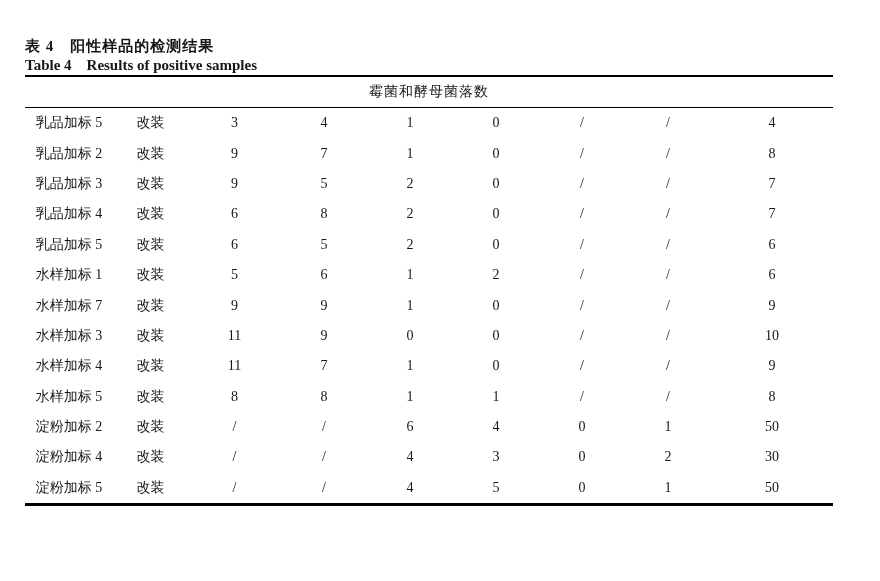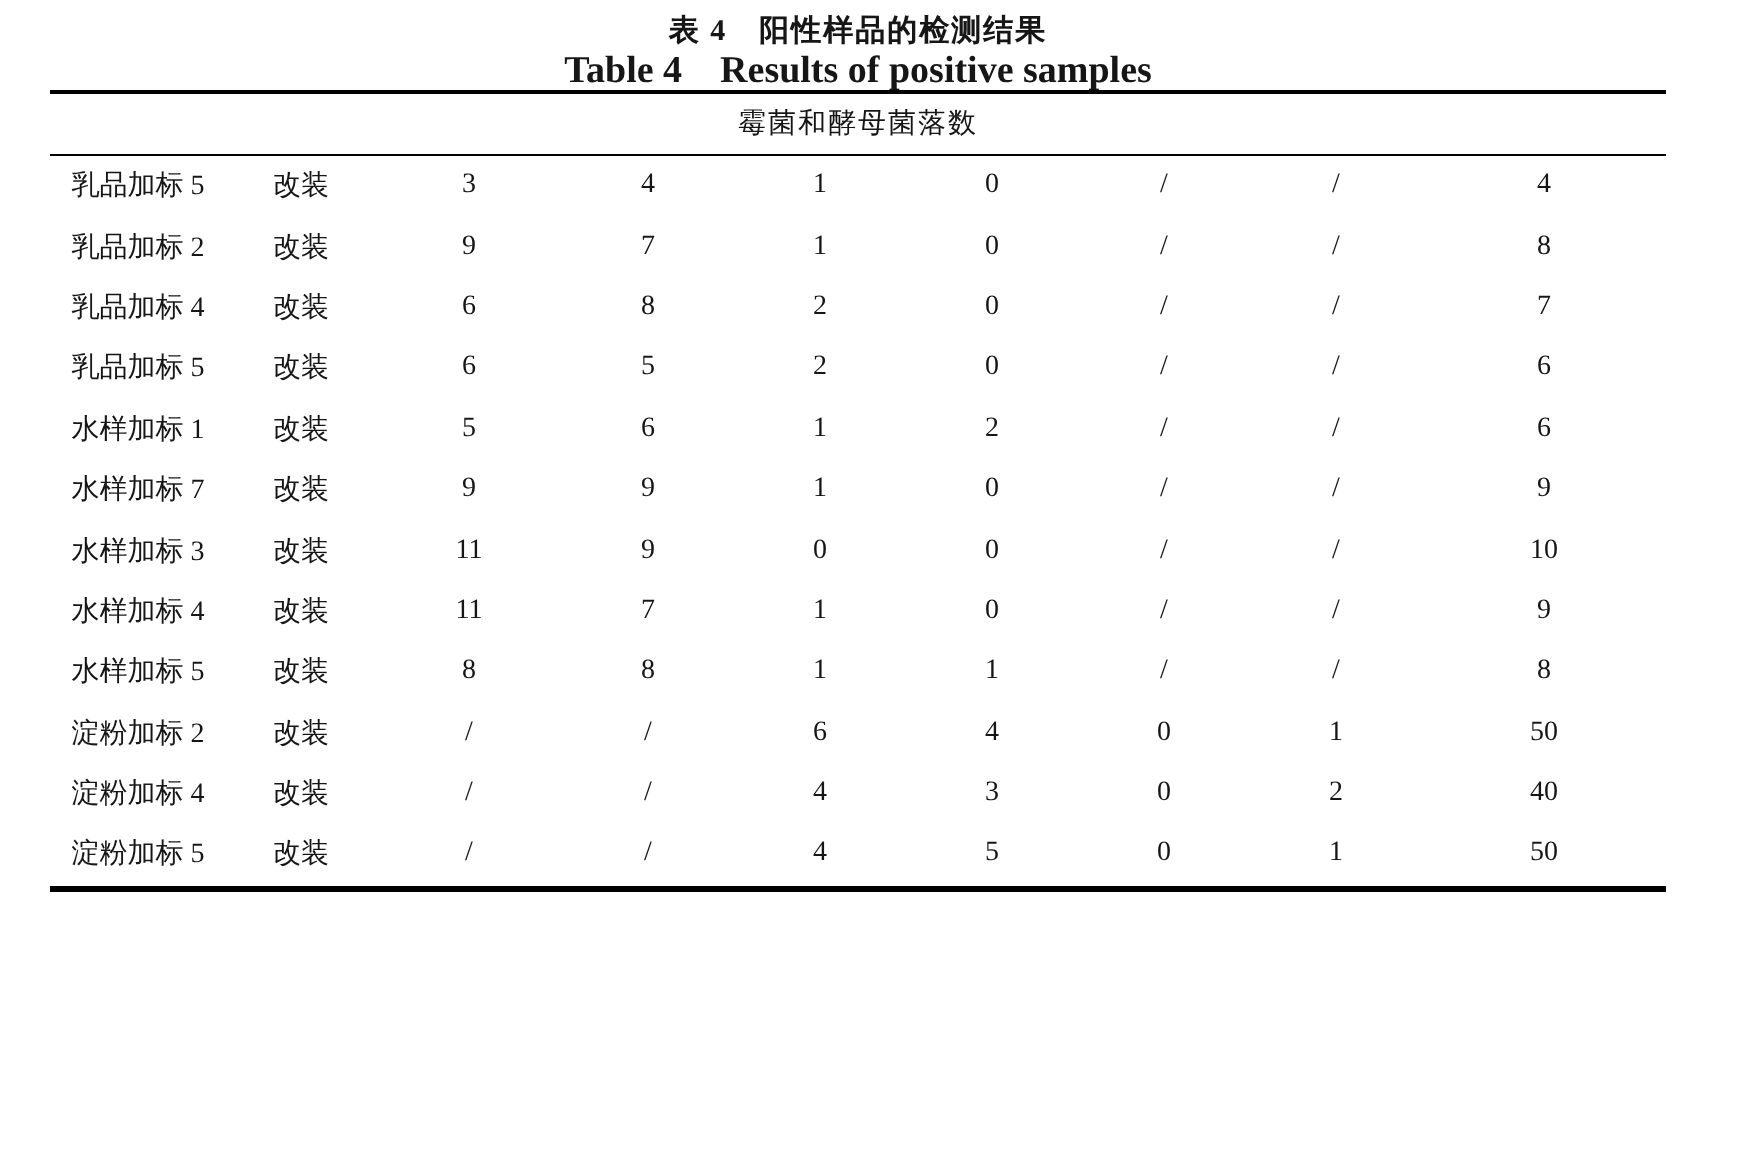--- a/index.html
+++ b/index.html
@@ -17,30 +17,31 @@
   .page {
     width: 880px;
     height: 581px;
     position: relative;
     box-sizing: border-box;
     padding-top: 7px;
   }
   .titles {
     width: 808px;
     margin-left: 25px;
-    text-align: center;
+    text-align: left;
+    margin-top: 30px;
   }
   .title-zh {
     font-size: 15px;
     font-weight: bold;
     line-height: 19px;
     letter-spacing: 1px;
   }
   .title-en {
-    font-size: 19px;
+    font-size: 15px;
     font-weight: bold;
     line-height: 19px;
   }
   table.results {
     width: 808px;
     margin-left: 25px;
     border-collapse: collapse;
     table-layout: fixed;
     border-top: 2.5px solid #000;
     border-bottom: 3px solid #000;
@@ -118,20 +119,31 @@
     <td>改装</td>
     <td>9</td>
     <td>7</td>
     <td>1</td>
     <td>0</td>
     <td>/</td>
     <td>/</td>
     <td>8</td>
   </tr>
 
+  <tr>
+    <td>乳品加标 3</td>
+    <td>改装</td>
+    <td>9</td>
+    <td>5</td>
+    <td>2</td>
+    <td>0</td>
+    <td>/</td>
+    <td>/</td>
+    <td>7</td>
+  </tr>
 
   <tr>
     <td>乳品加标 4</td>
     <td>改装</td>
     <td>6</td>
     <td>8</td>
     <td>2</td>
     <td>0</td>
     <td>/</td>
     <td>/</td>
@@ -226,21 +238,21 @@
 
   <tr>
     <td>淀粉加标 4</td>
     <td>改装</td>
     <td>/</td>
     <td>/</td>
     <td>4</td>
     <td>3</td>
     <td>0</td>
     <td>2</td>
-    <td>40</td>
+    <td>30</td>
   </tr>
 
   <tr>
     <td>淀粉加标 5</td>
     <td>改装</td>
     <td>/</td>
     <td>/</td>
     <td>4</td>
     <td>5</td>
     <td>0</td>

